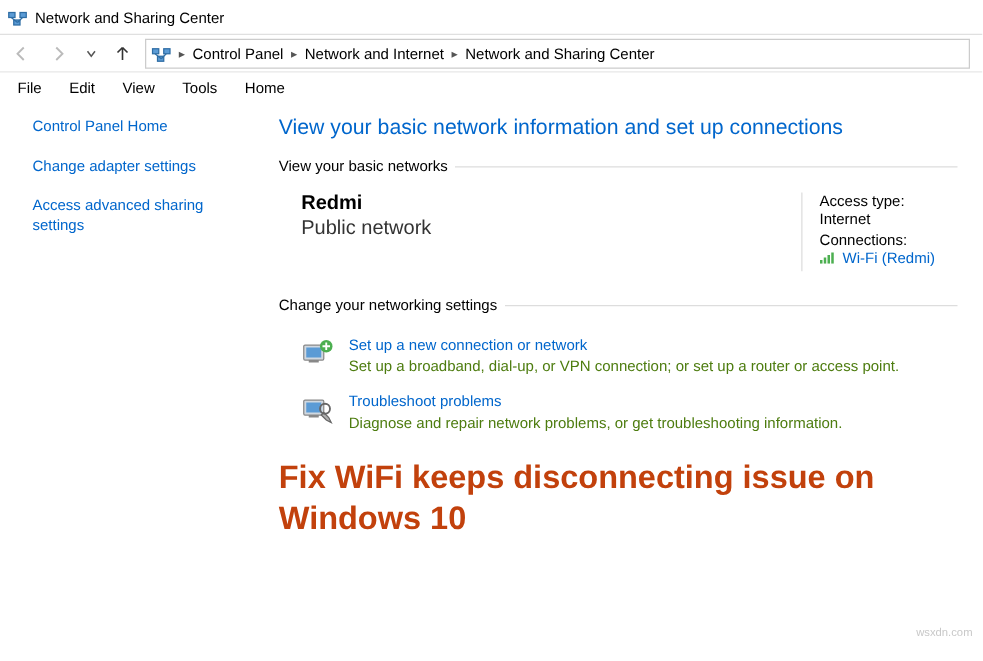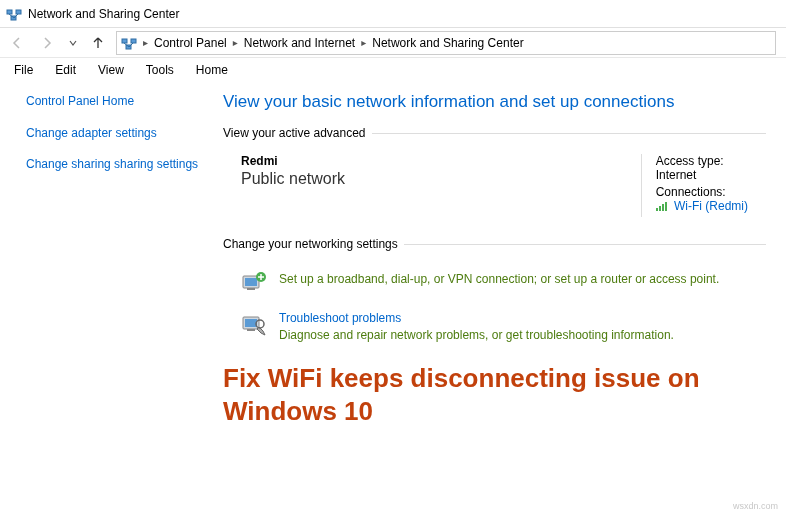--- a/index.html
+++ b/index.html
@@ -21,21 +21,21 @@
     .content { display: flex; height: calc(100% - 82px); }
     .sidebar { width: 215px; padding: 12px 12px 12px 26px; }
     .side-link { color: #0066cc; font-size: 12px; margin-bottom: 16px; cursor: pointer; line-height: 1.3; }
     .main { flex: 1; padding: 10px 20px 0 8px; }
     .heading { color: #0066cc; font-size: 17px; font-weight: 400; margin-bottom: 14px; }
     .separator-wrap { display: flex; align-items: center; margin-bottom: 14px; }
     .separator-wrap .lbl { font-size: 12px; margin-right: 6px; white-space: nowrap; }
     .separator-wrap .line { flex: 1; height: 1px; background: #ddd; }
     .network-row { display: flex; padding: 0 18px 20px 18px; }
     .net-left { flex: 1; }
-    .net-name { font-weight: 600; font-size: 12px; }
+    .net-name { font-weight: 600; font-size: 16px; }
     .net-type { font-size: 16px; color: #333; margin-top: 2px; }
     .net-divider { width: 1px; background: #ddd; margin: 0 14px; }
     .net-right { font-size: 12px; }
     .kv { display: flex; margin-bottom: 3px; flex-direction: column; }
     .kv .k { width: 90px; color: #000; }
     .kv .v { color: #000; }
     .kv .link { color: #0066cc; cursor: pointer; }
     .wifi-bars { display: inline-block; margin-right: 3px; vertical-align: -1px; }
     .action-item { display: flex; padding: 4px 18px 10px 18px; gap: 10px; }
     .action-icon { width: 28px; height: 28px; flex-shrink: 0; }
@@ -105,28 +105,28 @@
   <span class="menu-item">Edit</span>
   <span class="menu-item">View</span>
   <span class="menu-item">Tools</span>
   <span class="menu-item">Home</span>
 </div>
 
 <div class="content">
   <div class="sidebar">
     <div class="side-link">Control Panel Home</div>
     <div class="side-link">Change adapter settings</div>
-    <div class="side-link">Change sharing sharing settings</div>
+    <div class="side-link">Access advanced sharing settings</div>
   </div>
 
   <div class="main">
     <div class="heading">View your basic network information and set up connections</div>
 
     <div class="separator-wrap">
-      <span class="lbl">View your active advanced</span>
+      <span class="lbl">View your basic networks</span>
       <span class="line"></span>
     </div>
 
     <div class="network-row">
       <div class="net-left">
         <div class="net-name">Redmi</div>
         <div class="net-type">Public network</div>
       </div>
       <div class="net-divider"></div>
       <div class="net-right">
@@ -160,20 +160,21 @@
       <span class="action-icon">
         <svg viewBox="0 0 28 28">
             <rect x="2" y="7" width="16" height="12" rx="1" fill="#d0d8e0" stroke="#888"></rect>
             <rect x="4" y="9" width="12" height="8" fill="#5b9bd5"></rect>
             <rect x="6" y="19" width="8" height="2" fill="#888"></rect>
             <circle cx="20" cy="8" r="5" fill="#4caf50"></circle>
             <path d="M17 8 L23 8 M20 5 L20 11" stroke="#fff" stroke-width="1.5"></path>
           </svg>
       </span>
       <div class="action-text">
+        <div class="title">Set up a new connection or network</div>
         <div class="desc">Set up a broadband, dial-up, or VPN connection; or set up a router or access point.</div>
       </div>
     </div>
 
     <div class="action-item">
       <span class="action-icon">
         <svg viewBox="0 0 28 28">
             <rect x="2" y="6" width="16" height="12" rx="1" fill="#d0d8e0" stroke="#888"></rect>
             <rect x="4" y="8" width="12" height="8" fill="#5b9bd5"></rect>
             <rect x="6" y="18" width="8" height="2" fill="#888"></rect>

